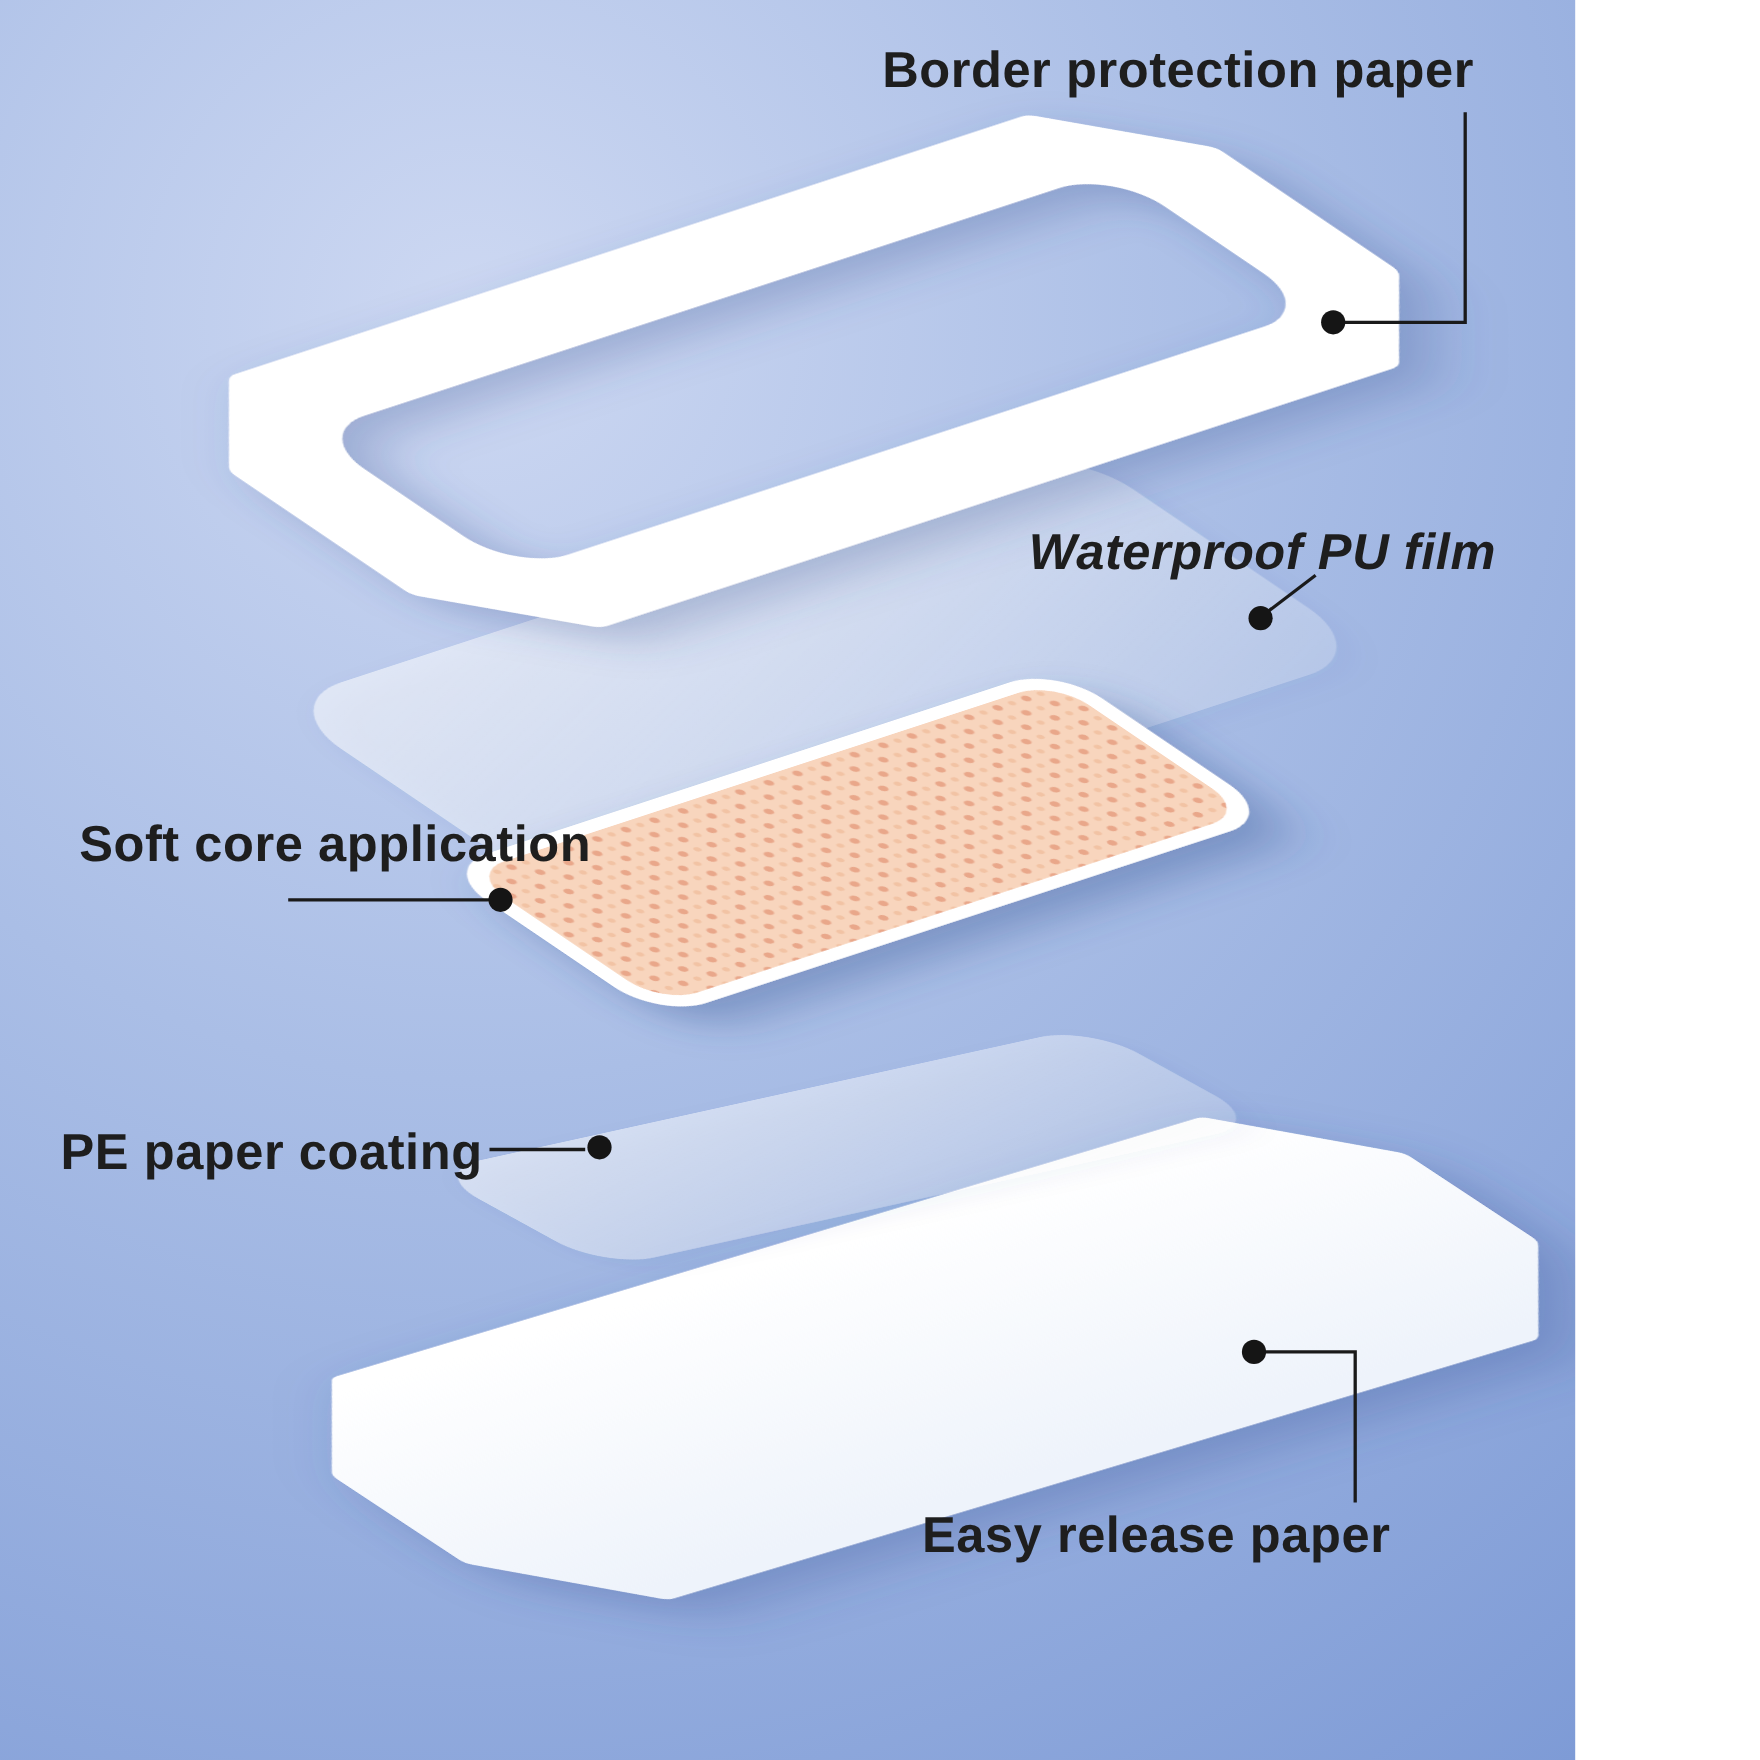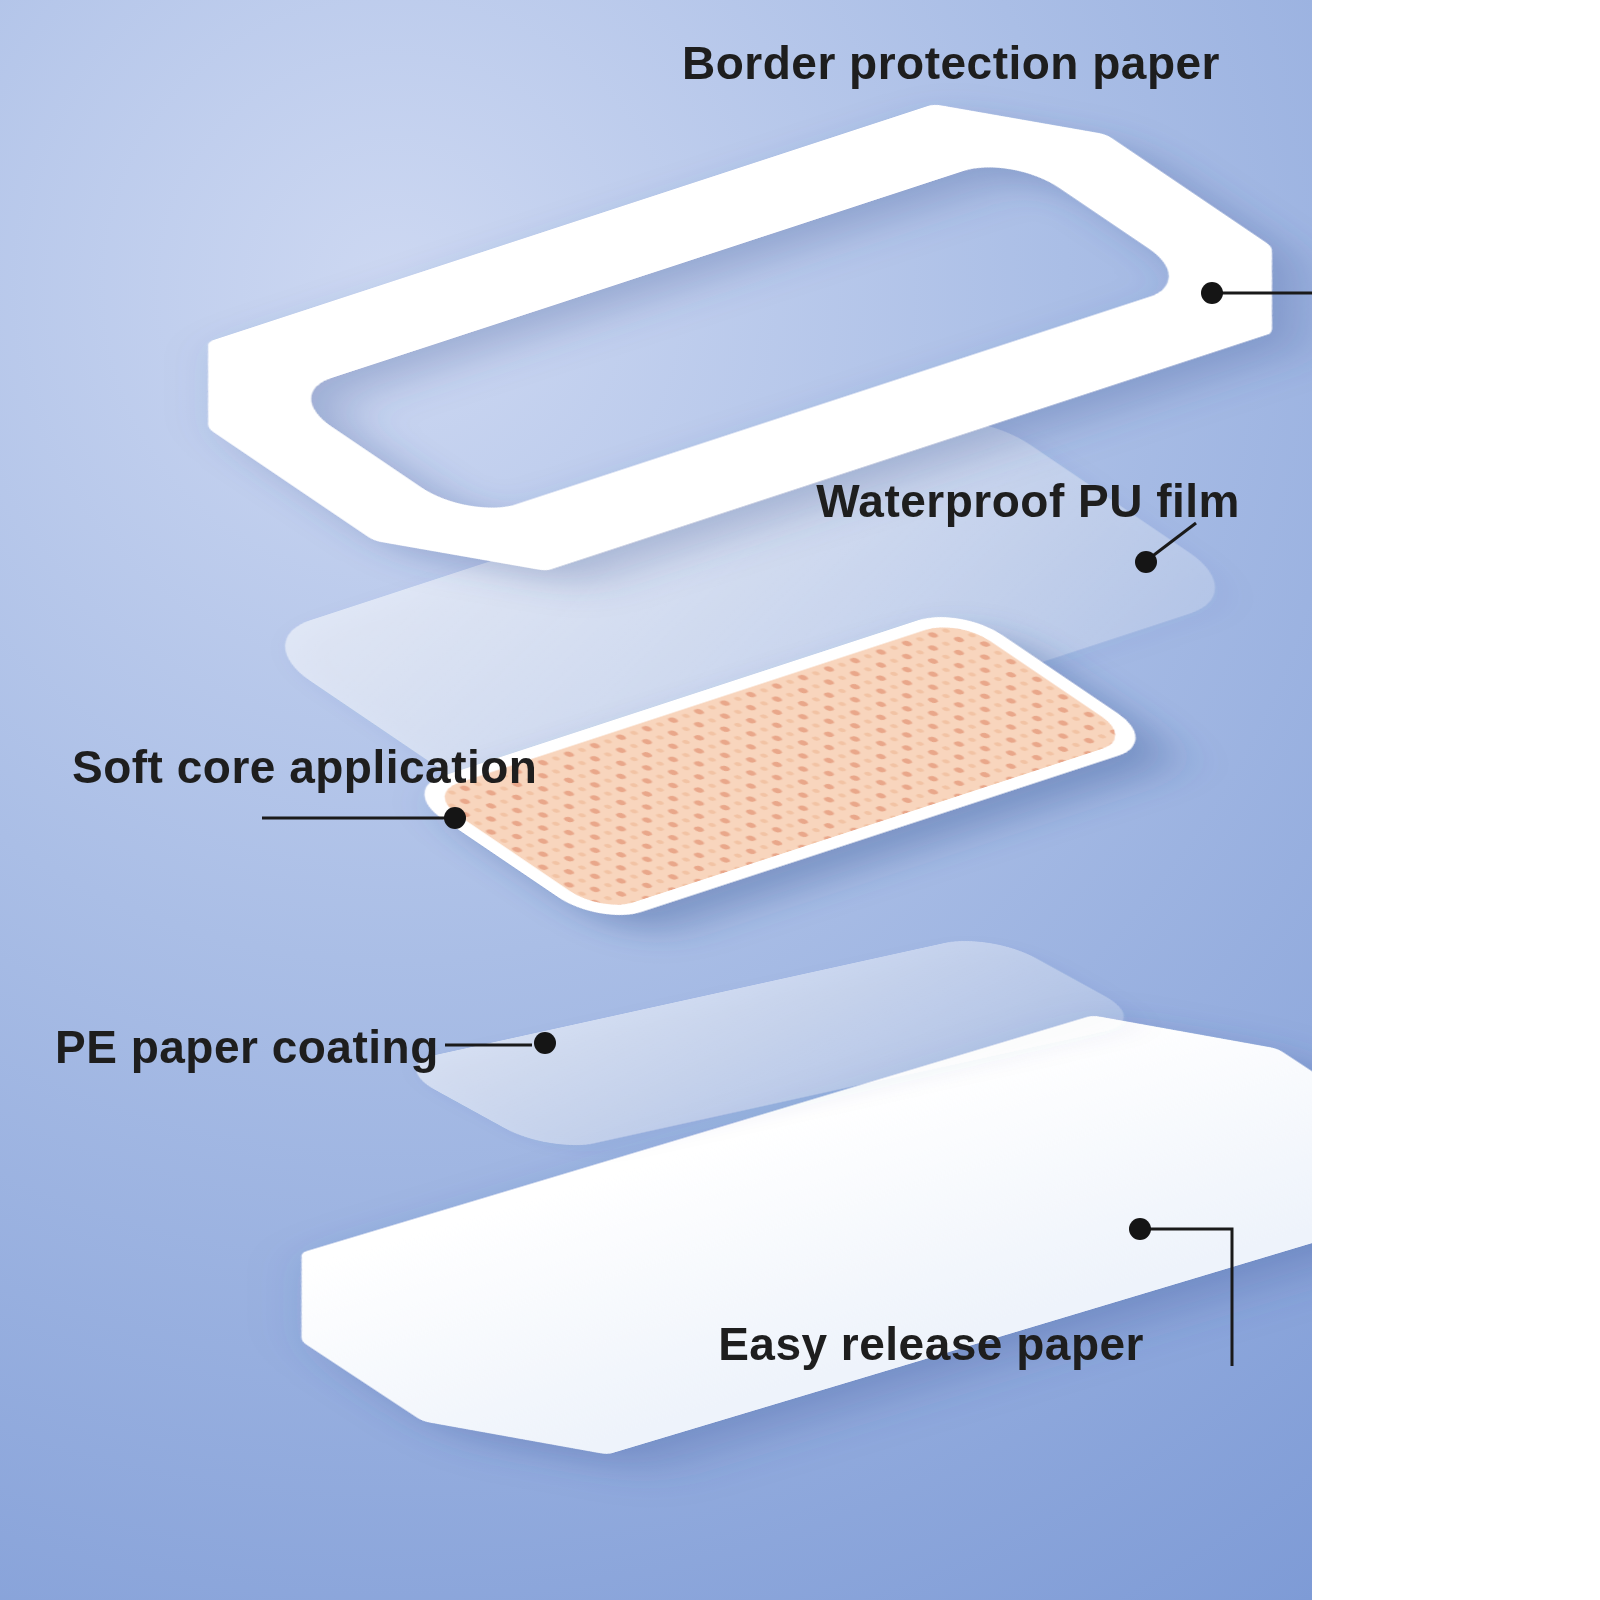--- a/index.html
+++ b/index.html
@@ -1,41 +1,41 @@
 <!DOCTYPE html>
 <html><head>
 <meta charset="utf-8">
 <style>
   html, body { margin: 0; padding: 0; }
   .stage {
     position: relative;
-    width: 1312px;
+    width: 1432px;
     height: 1600px;
     overflow: hidden;
     background: radial-gradient(circle at 30% 18%, #cdd8f2 0%, #aabee6 42%, #7e9bd6 100%);
     font-family: "Liberation Sans", sans-serif;
   }
   .stage svg.scene {
     position: absolute;
     inset: 0;
     display: block;
   }
   .callout-label {
     position: absolute;
     font-size: 46px;
     font-weight: 700;
     color: #1e1e1e;
     white-space: nowrap;
     letter-spacing: 0.5px;
   }
   .lbl-border   { top: 36px;   right: 92px; }
-  .lbl-water    { top: 474px;  right: 72px; }
+  .lbl-water    { top: 474px;  right: 72px; font-style: italic; }
   .lbl-soft     { top: 740px;  left: 33px; margin-left: 39px;  }
   .lbl-pe       { top: 1020px; left: 55px;  }
-  .lbl-easy     { top: 1317px; right: 168px; }
+  .lbl-easy     { top: 1368px; right: 168px; }
 </style>
 </head>
 <body>
 
 <div class="stage">
 
   <svg class="scene" width="1600" height="1600" viewBox="0 0 1600 1600">
     <defs>
       <linearGradient id="filmGrad" x1="0" y1="0" x2="1" y2="1">
         <stop offset="0" stop-color="#ffffff" stop-opacity="0.55"></stop>

